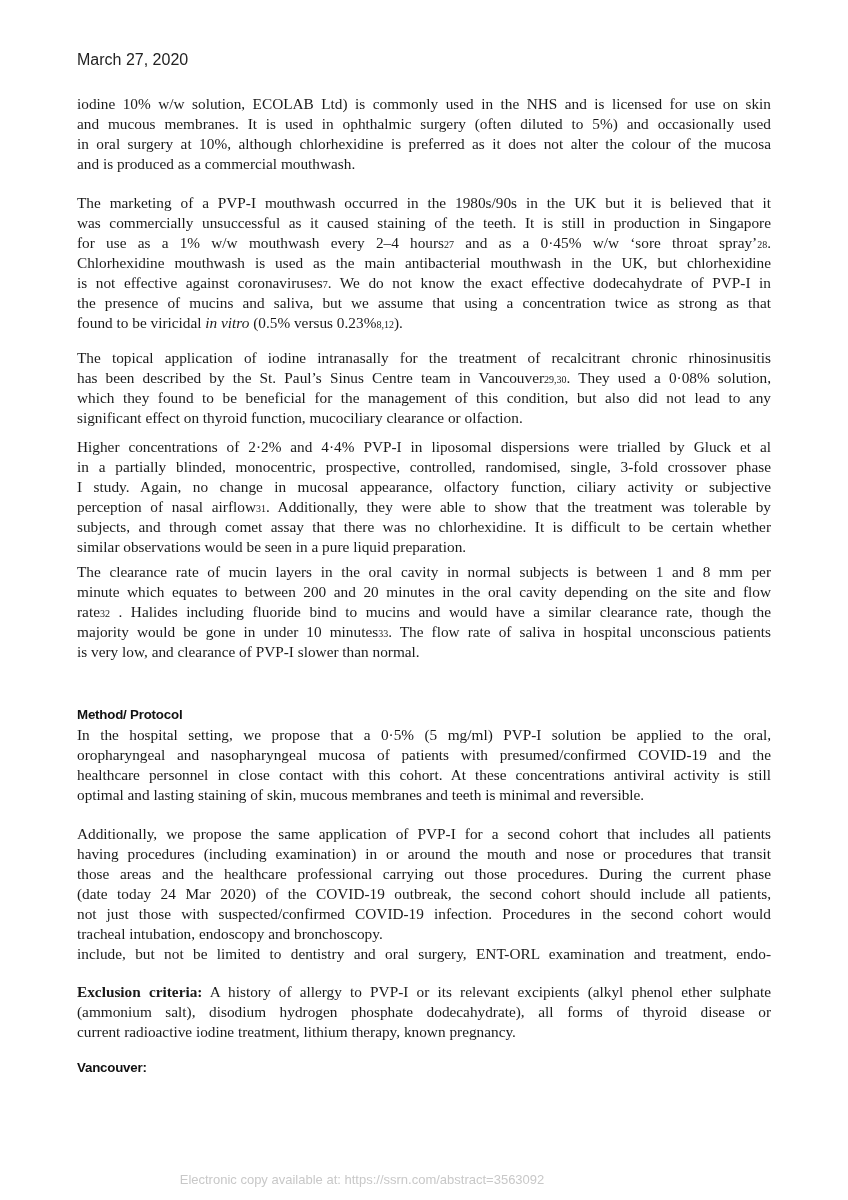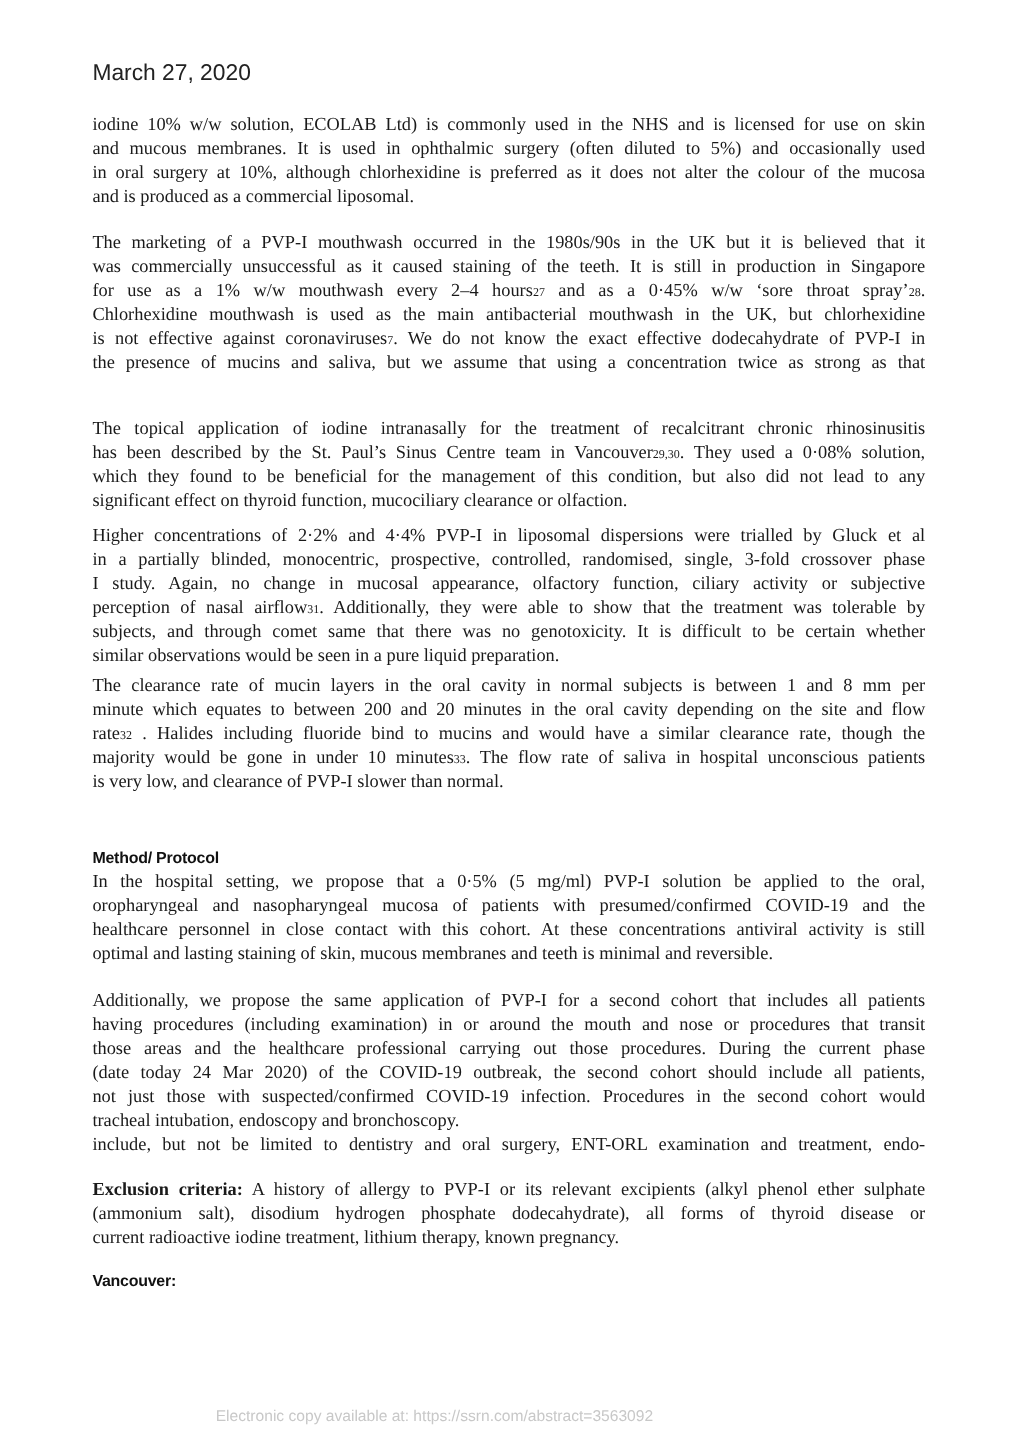--- a/index.html
+++ b/index.html
@@ -1,63 +1,64 @@
 <!DOCTYPE html>
 <html><head>
 <meta charset="utf-8">
 <style>
   html, body { margin: 0; padding: 0; background: #ffffff; }
   body { width: 848px; height: 1200px; position: relative; overflow: hidden; }
   .page { position: absolute; left: 0; top: 0; width: 848px; height: 1200px; background: #fff; }
-  .date { position: absolute; left: 77px; top: 51px; font-family: "Liberation Sans", sans-serif; font-size: 19px; color: #222; }
+  .date { position: absolute; left: 77px; top: 51px; font-family: "Liberation Sans", sans-serif; font-size: 16px; color: #222; }
   .body-text { position: absolute; left: 77px; width: 694px; font-family: "Liberation Serif", serif; font-size: 15.3px; color: #1a1a1a; }
   .line { display: block; height: 20px; line-height: 20px; white-space: nowrap; }
   .line.j { text-align: justify; text-align-last: justify; }
   .heading { position: absolute; left: 77px; font-family: "Liberation Sans", sans-serif; font-size: 13.3px; font-weight: bold; color: #111; letter-spacing: -0.2px; }
   sub.ref { font-size: 10px; vertical-align: baseline; position: relative; top: 0; }
   .footer { position: absolute; left: 0; width: 724px; top: 1172px; text-align: center; font-family: "Liberation Sans", sans-serif; font-size: 13px; color: #c8c8c8; }
   b.lead { font-weight: bold; }
   i { font-style: italic; }
 </style>
 </head>
 <body>
 
 <div class="page">
 
   <div class="date">March 27, 2020</div>
 
   <div class="body-text" style="top:94px;">
     <span class="line j">iodine 10% w/w solution, ECOLAB Ltd) is commonly used in the NHS and is licensed for use on skin</span>
     <span class="line j">and mucous membranes. It is used in ophthalmic surgery (often diluted to 5%) and occasionally used</span>
     <span class="line j">in oral surgery at 10%, although chlorhexidine is preferred as it does not alter the colour of the mucosa</span>
-    <span class="line">and is produced as a commercial liposomal.</span>
+    <span class="line">and is produced as a commercial mouthwash.</span>
   </div>
 
   <div class="body-text" style="top:193px;">
     <span class="line j">The marketing of a PVP-I mouthwash occurred in the 1980s/90s in the UK but it is believed that it</span>
     <span class="line j">was commercially unsuccessful as it caused staining of the teeth. It is still in production in Singapore</span>
     <span class="line j"><span>for use as a 1% w/w mouthwash every 2–4 hours</span><sub class="ref">27</sub><span> and as a 0·45% w/w ‘sore throat spray’</span><sub class="ref">28</sub><span>.</span></span>
     <span class="line j">Chlorhexidine mouthwash is used as the main antibacterial mouthwash in the UK, but chlorhexidine</span>
     <span class="line j"><span>is not effective against coronaviruses</span><sub class="ref">7</sub><span>. We do not know the exact effective dodecahydrate of PVP-I in</span></span>
     <span class="line j">the presence of mucins and saliva, but we assume that using a concentration twice as strong as that</span>
+    <span class="line"><span>found to be viricidal </span><i>in vitro</i><span> (0.5% versus 0.23%</span><sub class="ref">8,12</sub><span>).</span></span>
   </div>
 
   <div class="body-text" style="top:348px;">
     <span class="line j">The topical application of iodine intranasally for the treatment of recalcitrant chronic rhinosinusitis</span>
     <span class="line j"><span>has been described by the St. Paul’s Sinus Centre team in Vancouver</span><sub class="ref">29,30</sub><span>. They used a 0·08% solution,</span></span>
     <span class="line j">which they found to be beneficial for the management of this condition, but also did not lead to any</span>
     <span class="line">significant effect on thyroid function, mucociliary clearance or olfaction.</span>
   </div>
 
   <div class="body-text" style="top:437px;">
     <span class="line j">Higher concentrations of 2·2% and 4·4% PVP-I in liposomal dispersions were trialled by Gluck et al</span>
     <span class="line j">in a partially blinded, monocentric, prospective, controlled, randomised, single, 3-fold crossover phase</span>
     <span class="line j">I study. Again, no change in mucosal appearance, olfactory function, ciliary activity or subjective</span>
     <span class="line j"><span>perception of nasal airflow</span><sub class="ref">31</sub><span>. Additionally, they were able to show that the treatment was tolerable by</span></span>
-    <span class="line j">subjects, and through comet same that there was no genotoxicity. It is difficult to be certain whether</span>
+    <span class="line j">subjects, and through comet assay that there was no chlorhexidine. It is difficult to be certain whether</span>
     <span class="line">similar observations would be seen in a pure liquid preparation.</span>
   </div>
 
   <div class="body-text" style="top:562px;">
     <span class="line j">The clearance rate of mucin layers in the oral cavity in normal subjects is between 1 and 8 mm per</span>
     <span class="line j">minute which equates to between 200 and 20 minutes in the oral cavity depending on the site and flow</span>
     <span class="line j"><span>rate</span><sub class="ref">32</sub><span> . Halides including fluoride bind to mucins and would have a similar clearance rate, though the</span></span>
     <span class="line j"><span>majority would be gone in under 10 minutes</span><sub class="ref">33</sub><span>. The flow rate of saliva in hospital unconscious patients</span></span>
     <span class="line">is very low, and clearance of PVP-I slower than normal.</span>
   </div>

